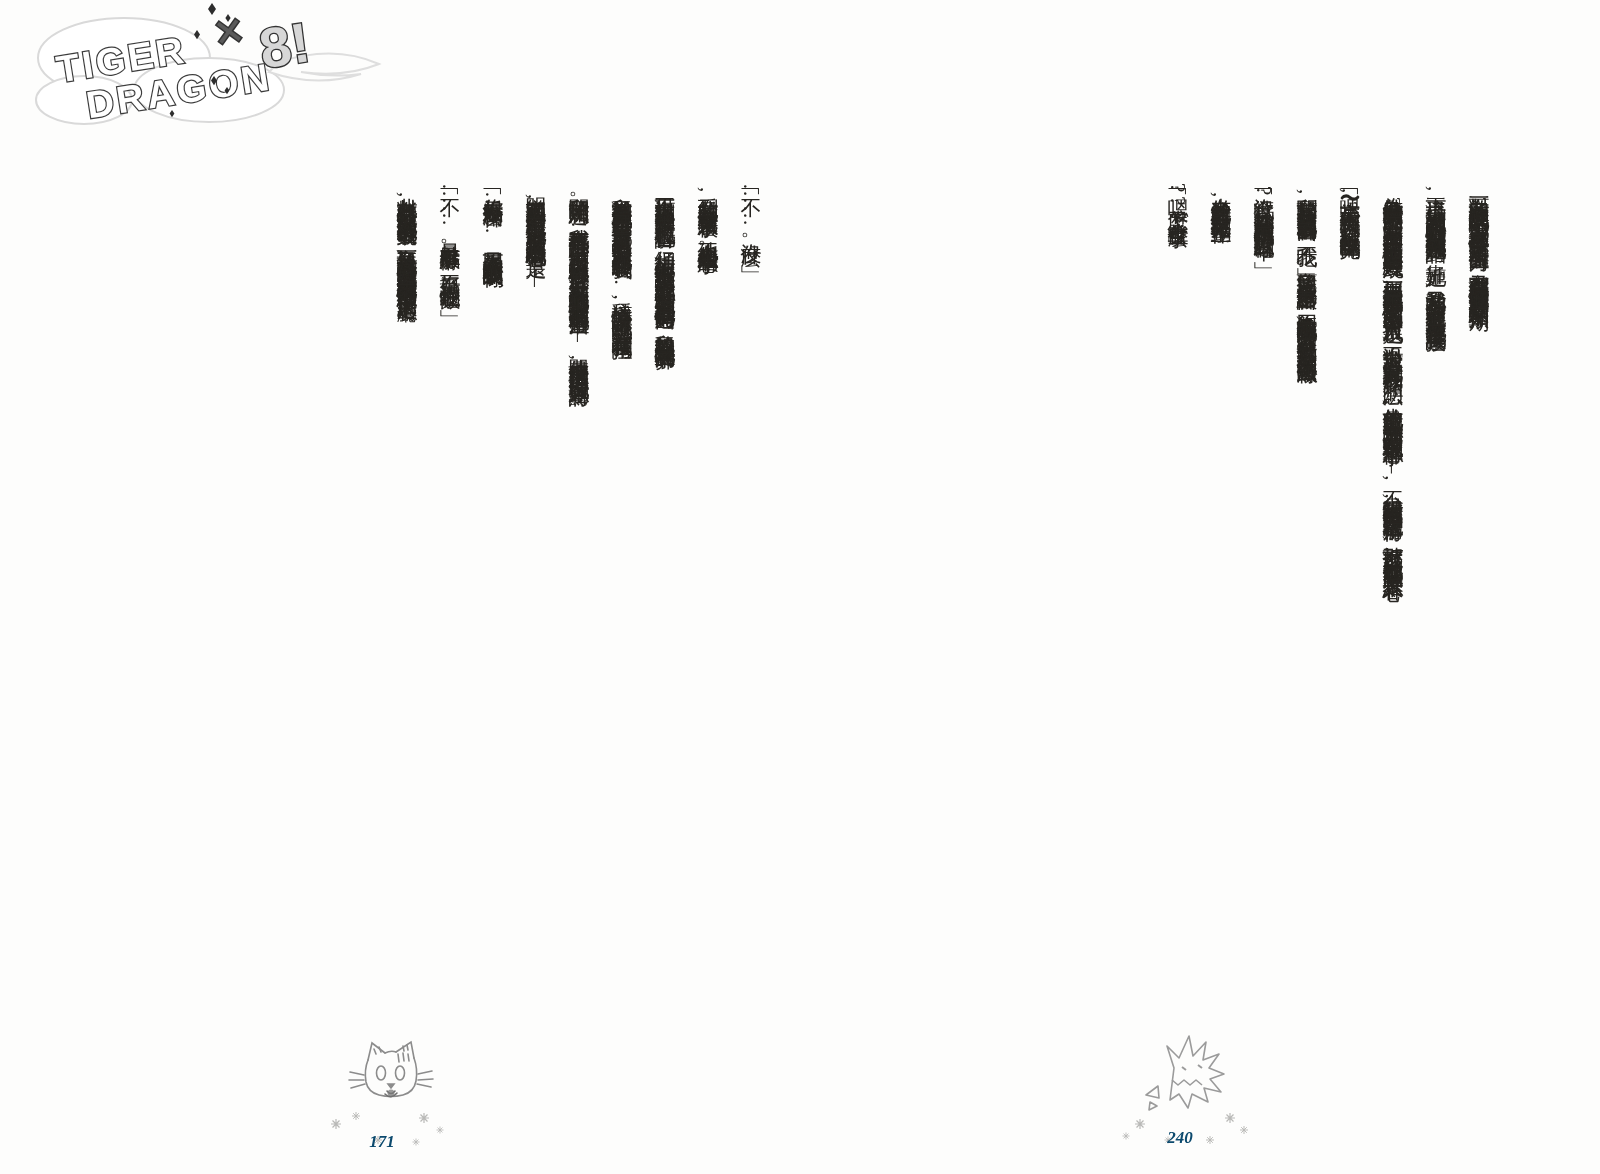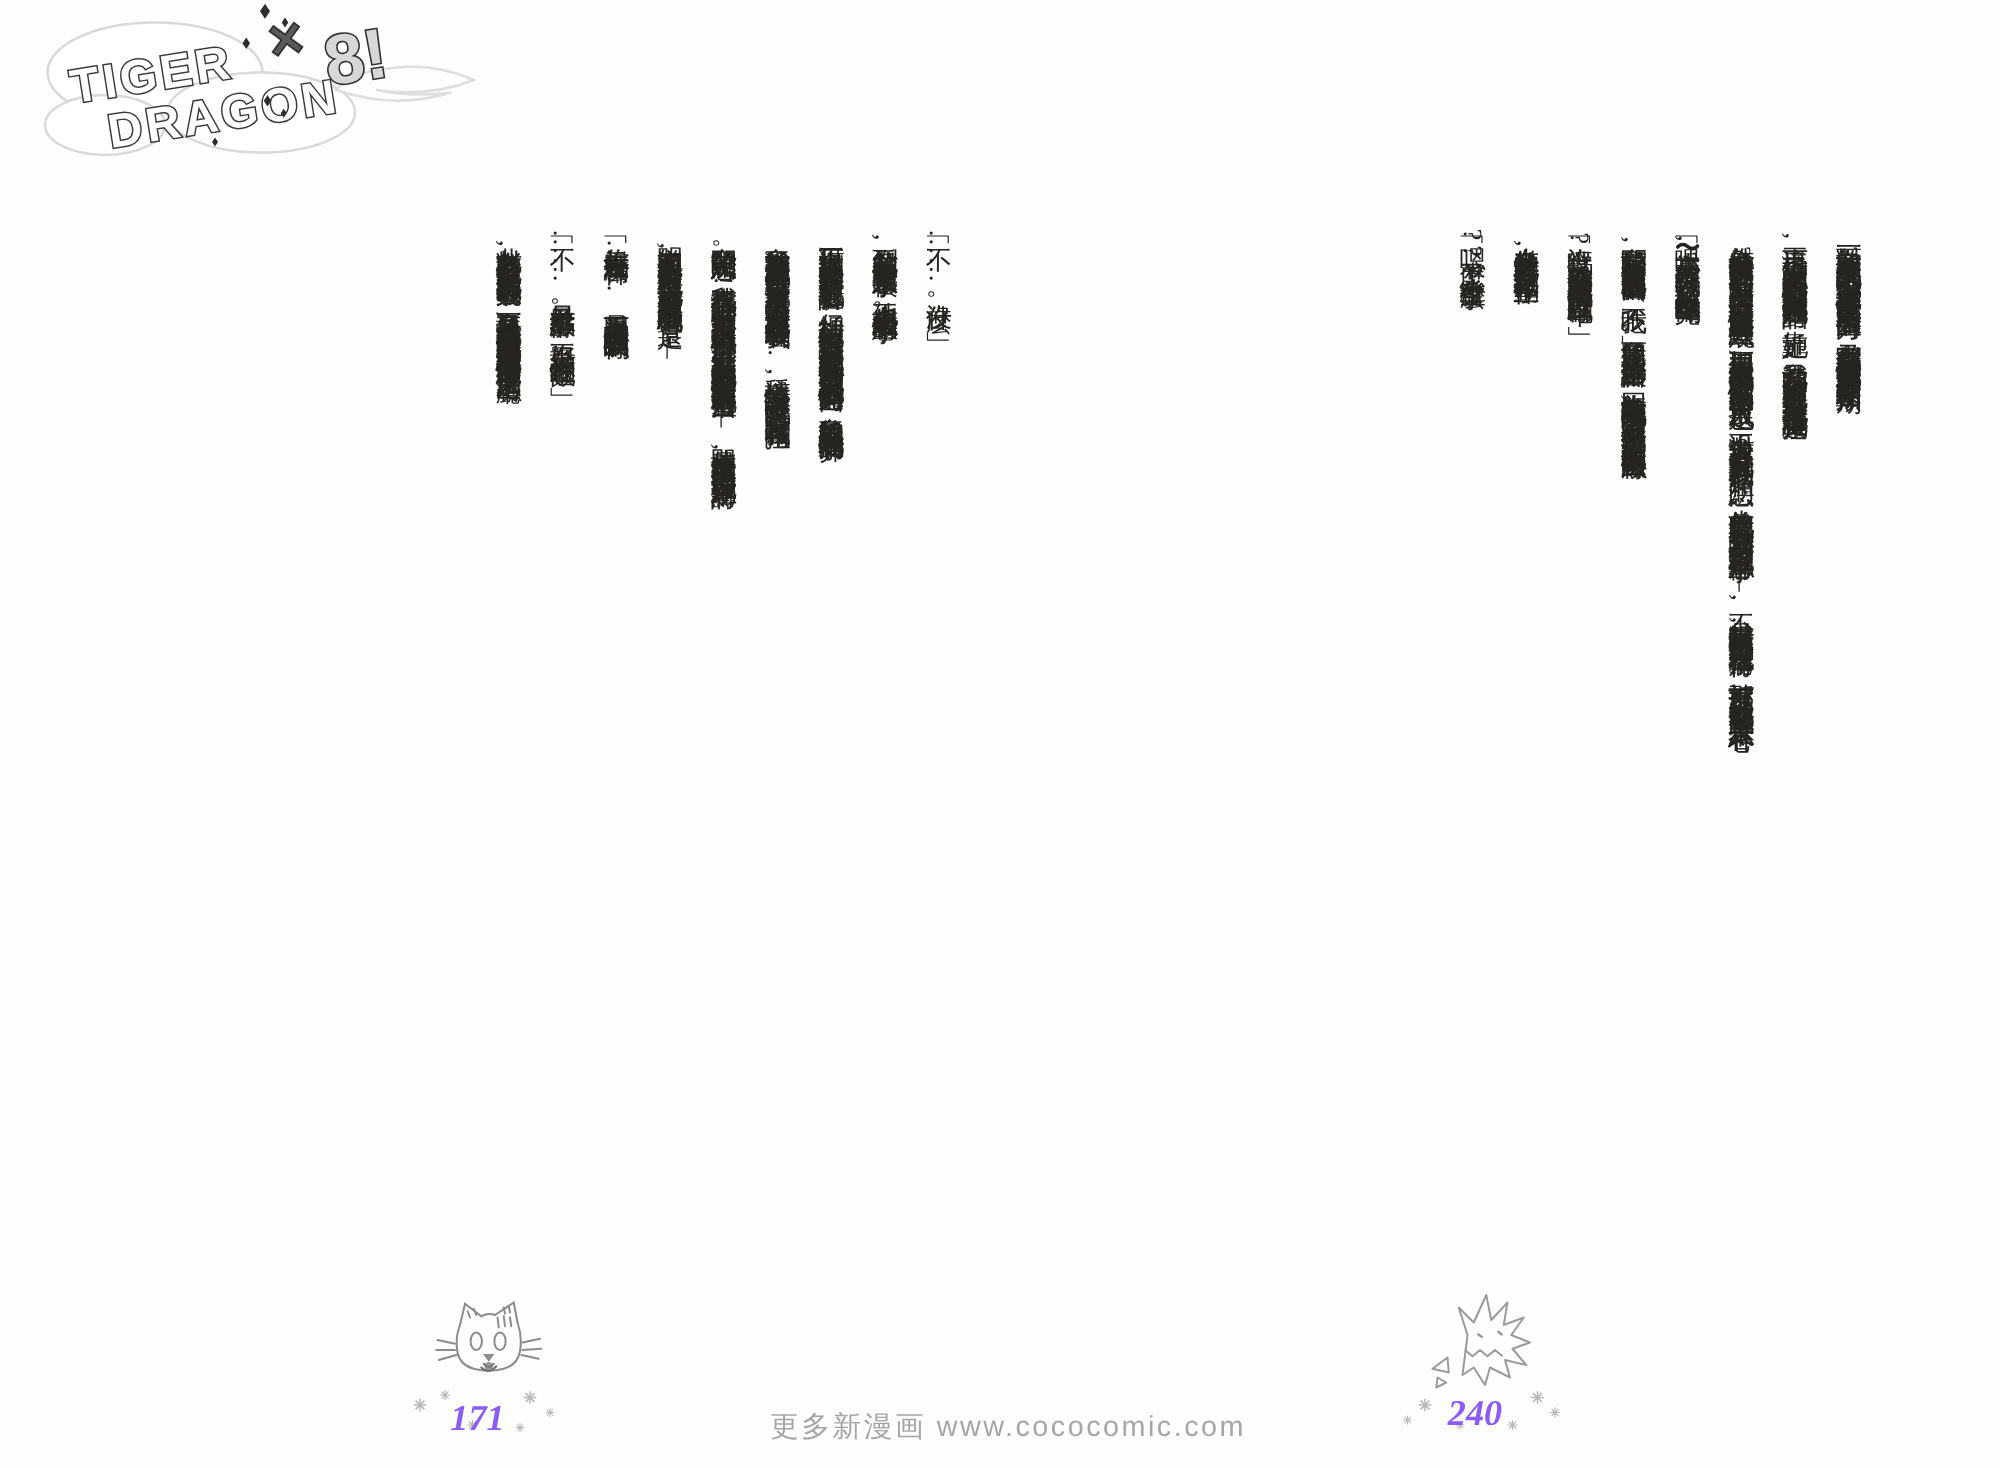--- a/index.html
+++ b/index.html
@@ -50,22 +50,22 @@
     text-align:center;
   }
   .footer-left{left:320px;top:1032px;}
   .footer-right{left:1118px;top:1028px;}
   .page-number{
     position:absolute;
     left:0;right:16px;bottom:0;
     font-family:"Liberation Serif",serif;
     font-style:italic;
     font-weight:bold;
-    font-size:29px;
-    color:#8b5cf6;
+    font-size:17px;
+    color:#0c4a6e;
   }
 
   
   .watermark{
     position:absolute;
     left:616px;top:1126px;
     font-family:"Liberation Sans",sans-serif;
     font-size:23px;
     letter-spacing:2px;
     color:#a6a6a4;
@@ -207,15 +207,14 @@
             <path d="M-5,0H5 M0,-5V5 M-3.5,-3.5L3.5,3.5 M-3.5,3.5L3.5,-3.5"></path>
           </g>
         <g transform="translate(92,112) scale(0.8)">
             <path d="M-5,0H5 M0,-5V5 M-3.5,-3.5L3.5,3.5 M-3.5,3.5L3.5,-3.5"></path>
           </g>
       </g>
     </svg>
     <div class="page-number">240</div>
   </div>
 
-  <div class="watermark">更多新漫画 www.cococomic.com</div>
 
 </div>
 
 </body></html>

